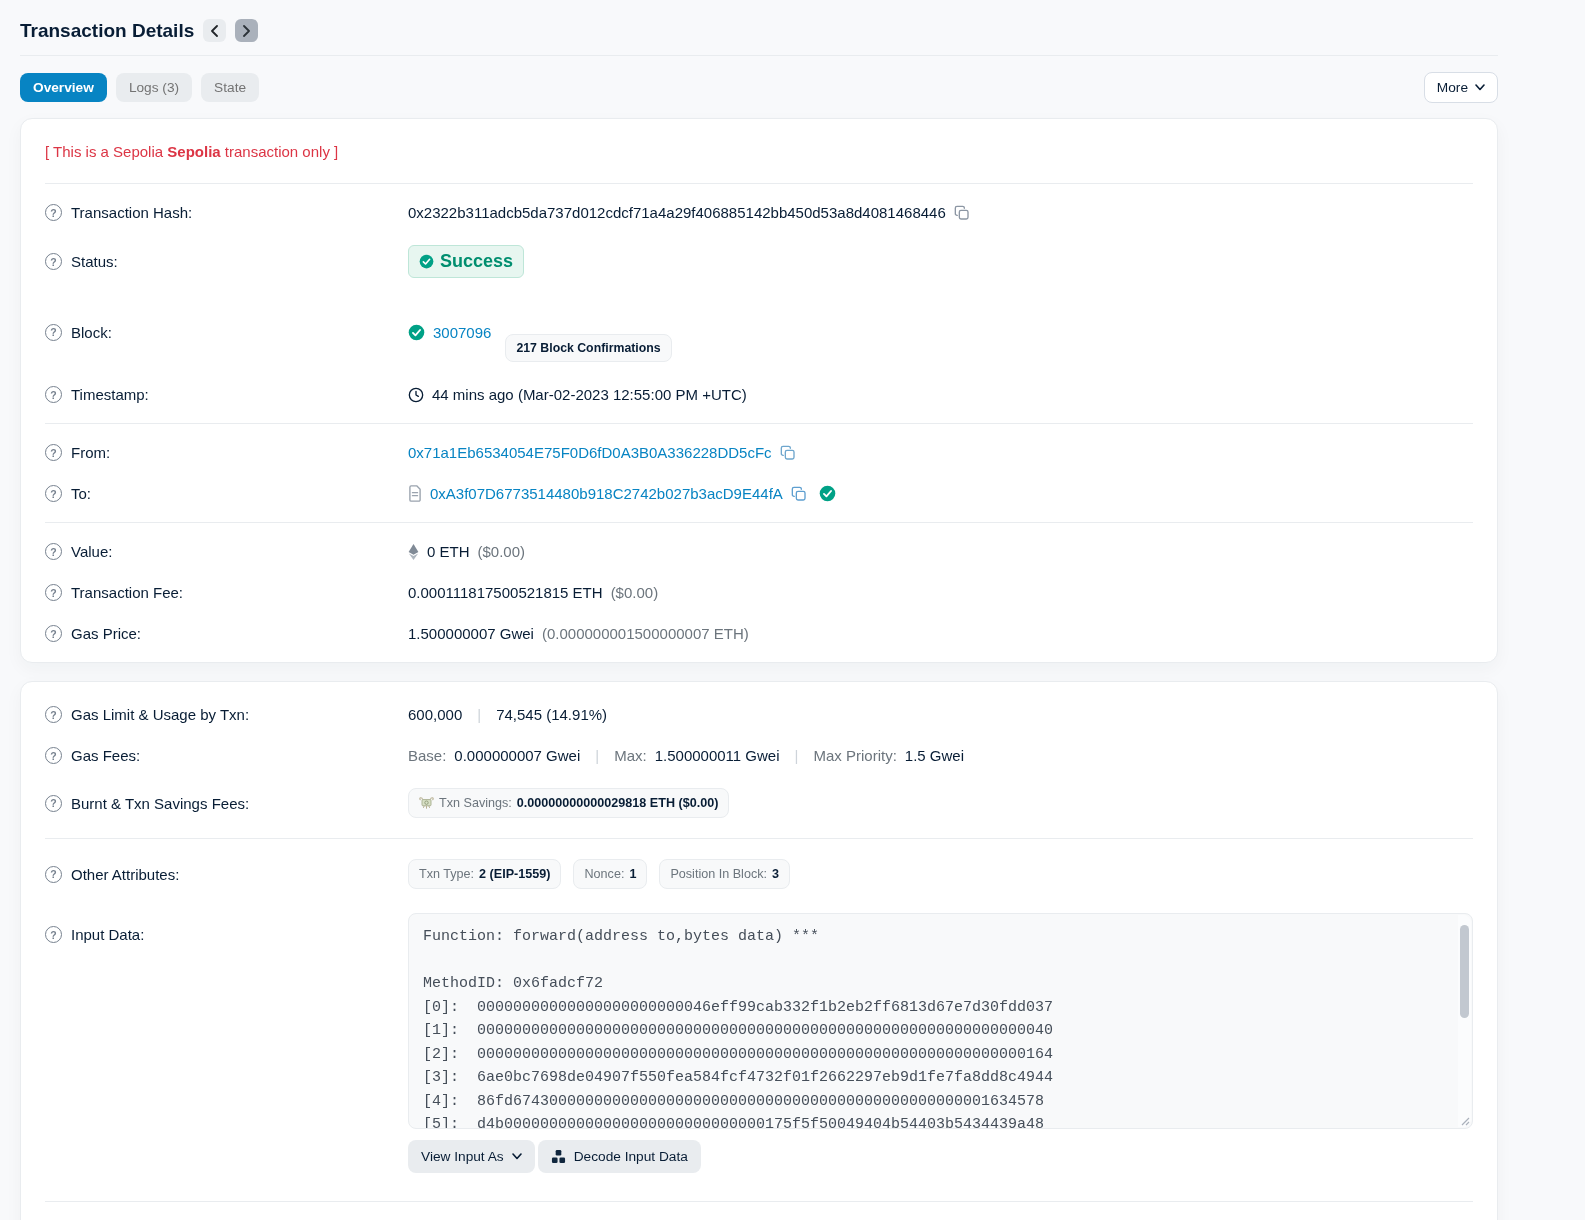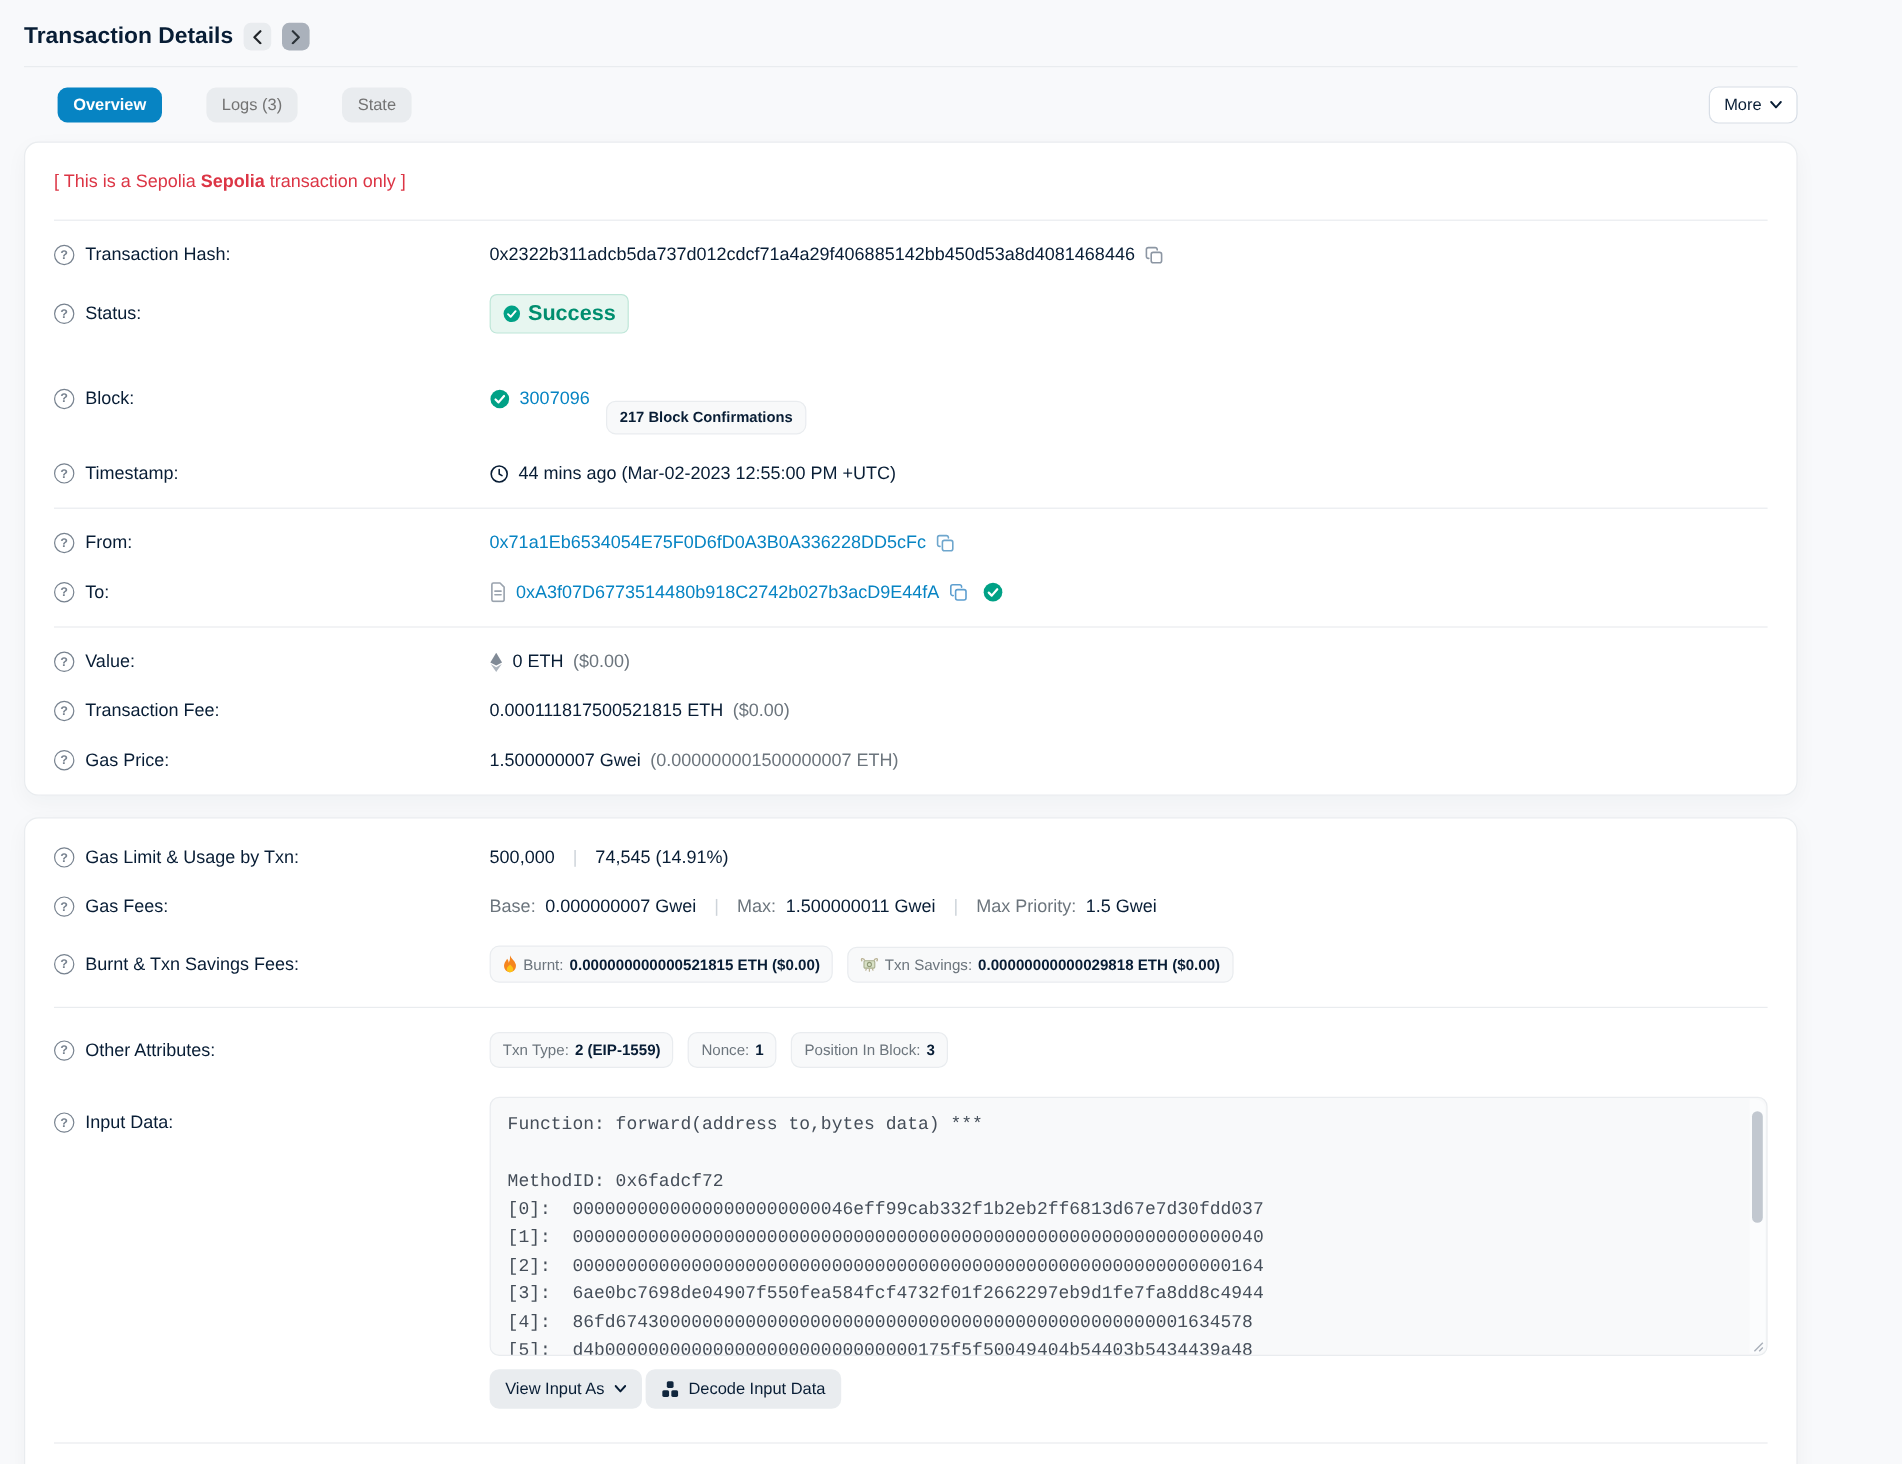--- a/index.html
+++ b/index.html
@@ -17,21 +17,21 @@
   .page-header { display:flex; align-items:center; gap:9px; padding:19px 0 13px; }
   .page-title { font-size:19px; font-weight:700; margin:0; }
   .nav-btn { width:23px; height:23px; border-radius:6px; display:inline-flex; align-items:center; justify-content:center; border:none; cursor:pointer; padding:0; }
   .nav-btn.prev { background:#e9ecef; color:#212529; }
   .nav-btn.next { background:#aab1bb; color:#2b3238; }
   .hdr-divider { border:none; border-top:1px solid #e9ecef; margin:0; }
 
   
   .tabs-row { display:flex; align-items:center; justify-content:space-between; margin:16px 0 15px; }
   .tabs { display:flex; gap:9px; }
-  .tab { padding:7px 13px; border-radius:8px; font-size:13.7px; cursor:pointer; border:none;margin-left:28px; }
+  .tab { padding:7px 13px; border-radius:8px; font-size:13.7px; cursor:pointer; border:none; }
   .tab.active { background:#0784c3; color:#fff; font-weight:600; }
   .tab.inactive { background:#e9ecef; color:#737373; font-weight:500; }
   .more-btn { background:#fff; border:1px solid #d8dee6; border-radius:8px; padding:7px 12px; font-size:13.7px; color:#081d35; display:inline-flex; align-items:center; gap:7px; cursor:pointer; }
 
   
   .card { background:#fff; border:1px solid #e9ecef; border-radius:12px; box-shadow:0 6px 18px rgba(33,40,48,.04); padding:8px 24px; margin-bottom:18px; }
   .card-divider { border:none; border-top:1px solid #e9ecef; margin:8px 0; }
 
   .warning { color:#dc3545; padding:16px 0 15px; }
   .warning b { font-weight:700; }
@@ -279,21 +279,21 @@
   </div>
 
   <div class="card">
 
     <div class="row" style="padding-top:16px;">
       <div class="row-label">
         <span class="qicon">?</span>
         <span>Gas Limit &amp; Usage by Txn:</span>
       </div>
       <div class="row-value">
-        <span>500,000</span>
+        <span>600,000</span>
         <span class="sep">|</span>
         <span>74,545 (14.91%)</span>
       </div>
     </div>
 
     <div class="row">
       <div class="row-label">
         <span class="qicon">?</span>
         <span>Gas Fees:</span>
       </div>
@@ -308,30 +308,20 @@
         <span>1.5 Gwei</span>
       </div>
     </div>
 
     <div class="row">
       <div class="row-label">
         <span class="qicon">?</span>
         <span>Burnt &amp; Txn Savings Fees:</span>
       </div>
       <div class="row-value" style="gap:12px;">
-        <span class="attr-badge">
-          <span>
-              <svg width="12" height="15" viewBox="0 0 12 15">
-                <path d="M6 0 C7 3 10 4.5 10.8 7.5 C11.6 10.8 9.4 14.2 6 14.2 C2.6 14.2 0.4 10.8 1.2 7.5 C1.7 5.6 3 4.6 3.6 3 C4.6 4.2 4.9 5 4.8 6.2 C5.8 5 6.2 2.5 6 0 Z" fill="#f5851f"></path>
-                <path d="M6 14.2 C4.2 14.2 3 12.7 3.4 11 C3.7 9.8 4.8 9.2 6 7.8 C7.2 9.2 8.3 9.8 8.6 11 C9 12.7 7.8 14.2 6 14.2 Z" fill="#fcc419"></path>
-              </svg>
-            </span>
-          <span class="lbl">Burnt:</span>
-          <span class="val">0.000000000000521815 ETH ($0.00)</span>
-        </span>
         <span class="attr-badge">
           <span>
               <svg width="15" height="12" viewBox="0 0 15 12">
                 <path d="M1.5 3 C0.5 2 0.5 0.8 1.8 0.8 C2.8 0.8 3.4 1.6 3.6 2.6" fill="none" stroke="#b9b294" stroke-width="1.1"></path>
                 <path d="M13.5 3 C14.5 2 14.5 0.8 13.2 0.8 C12.2 0.8 11.6 1.6 11.4 2.6" fill="none" stroke="#b9b294" stroke-width="1.1"></path>
                 <rect x="3" y="2.6" width="9" height="6.2" rx="1" fill="#d8e0c6" stroke="#a6ad8d" stroke-width="0.9"></rect>
                 <circle cx="7.5" cy="5.7" r="1.7" fill="none" stroke="#8f9a77" stroke-width="0.9"></circle>
                 <path d="M4.5 10.5 L5 9.3 M7.5 11.3 L7.5 9.3 M10.5 10.5 L10 9.3" stroke="#b9b294" stroke-width="1" stroke-linecap="round"></path>
               </svg>
             </span>

